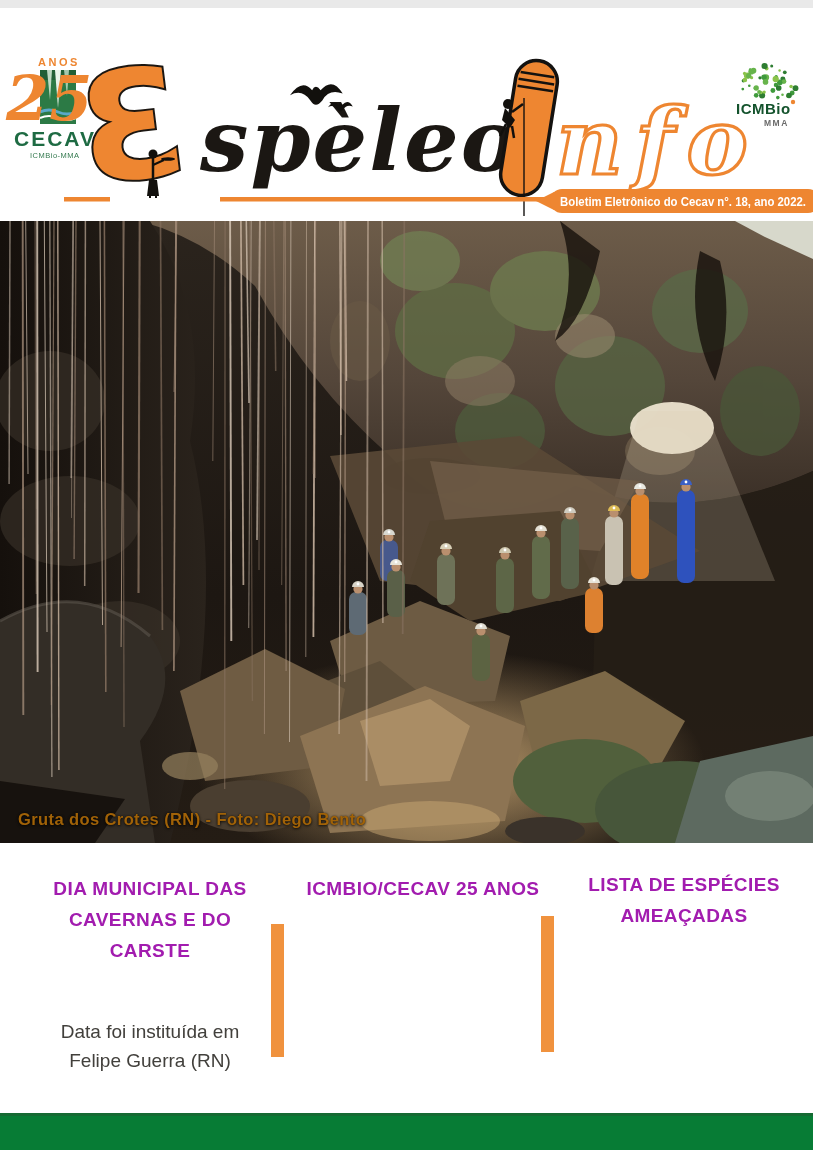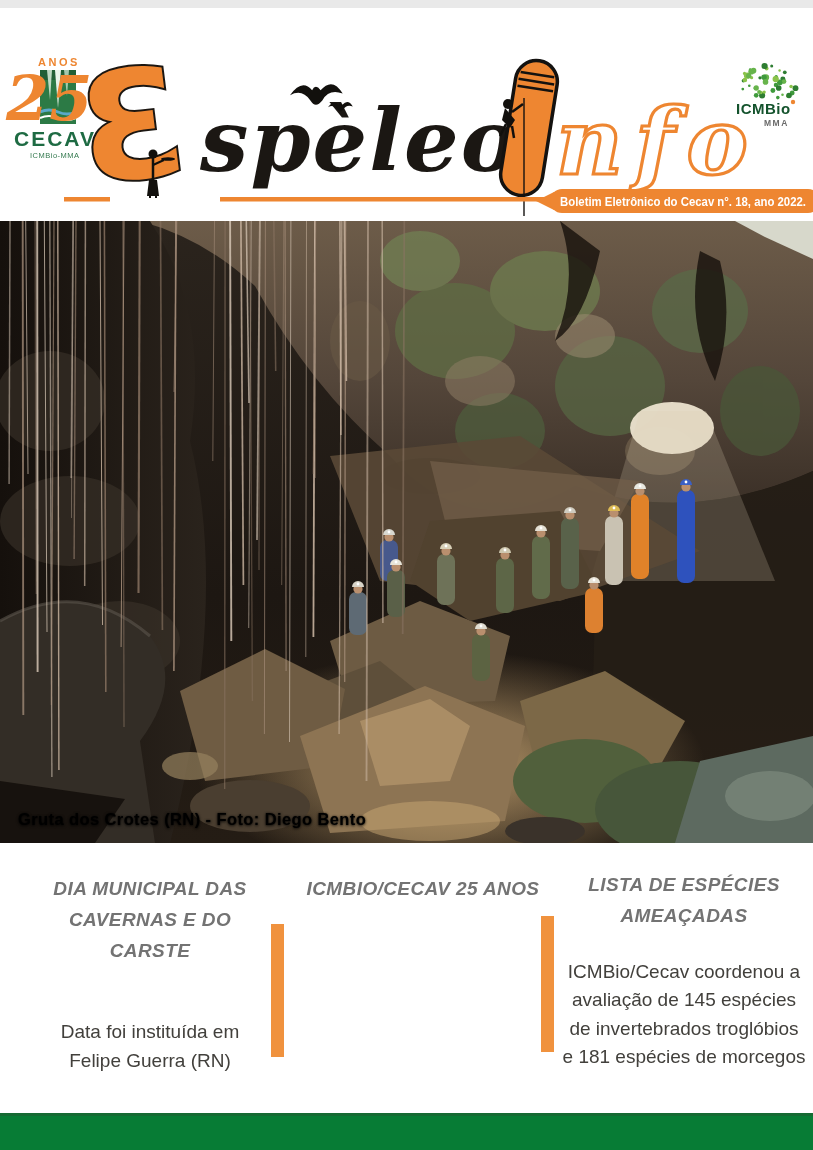--- a/index.html
+++ b/index.html
@@ -3,25 +3,25 @@
 <meta charset="utf-8">
 <style>
   html,body{margin:0;padding:0;background:#e9e9e9;}
   .page{position:relative;width:813px;height:1150px;margin:8px auto;background:#ffffff;
         font-family:"Liberation Sans",sans-serif;overflow:hidden;}
   
   .header-svg{position:absolute;top:0;left:0;}
   
   .photo-wrap{position:absolute;top:213px;left:0;width:813px;height:622px;}
   .photo-svg{display:block;}
-  .photo-caption{position:absolute;left:18px;bottom:14px;color:#000000;font-weight:bold;
+  .photo-caption{position:absolute;left:18px;bottom:14px;color:#a16207;font-weight:bold;
       font-size:16.5px;letter-spacing:.4px;text-shadow:0 1px 3px rgba(0,0,0,.75),0 0 2px rgba(0,0,0,.5);}
   
   .teaser{position:absolute;text-align:center;}
-  .teaser-heading{font-weight:800;font-size:19px;line-height:1.62;color:#737373;letter-spacing:.4px;font-style:italic;}
+  .teaser-heading{font-weight:800;font-size:19px;line-height:1.62;color:#a21caf;letter-spacing:.4px;}
   .teaser-body{font-size:19px;line-height:1.5;color:#42403c;font-weight:400;}
   .t1{left:30px;top:866px;width:240px;}
   .t1 .teaser-body{margin:52px auto 0;width:185px;}
   .t2{left:298px;top:866px;width:250px;}
   .t2 .teaser-body{margin:43px auto 0;width:246px;}
   .t3{left:562px;top:862px;width:244px;}
   .t3 .teaser-body{margin:26px auto 0;width:244px;}
   .vbar{position:absolute;width:13px;}
   .vbar1{left:271px;top:916px;height:133px;}
   .vbar2{left:541px;top:908px;height:136px;}
@@ -385,18 +385,17 @@
   <div class="vbar vbar1" style="background: rgb(240, 146, 62);"></div>
 
   <div class="teaser t2">
     <div class="teaser-heading">ICMBIO/CECAV 25 ANOS</div>
   </div>
 
   <div class="vbar vbar2" style="background: rgb(240, 146, 62);"></div>
 
   <div class="teaser t3">
     <div class="teaser-heading">LISTA DE ESPÉCIES AMEAÇADAS</div>
-    <div class="teaser-body">ICMBio/Cecav coordenou a avaliação de 145 espécies de invertebrados troglóbios e 181 espécies de morcegos</div>
   </div>
 
   <div class="footer-green" style="background: rgb(7, 124, 53);"></div>
   <div class="footer-blue" style="background: rgb(46, 95, 165);"></div>
 </div>
 
 </body></html>

